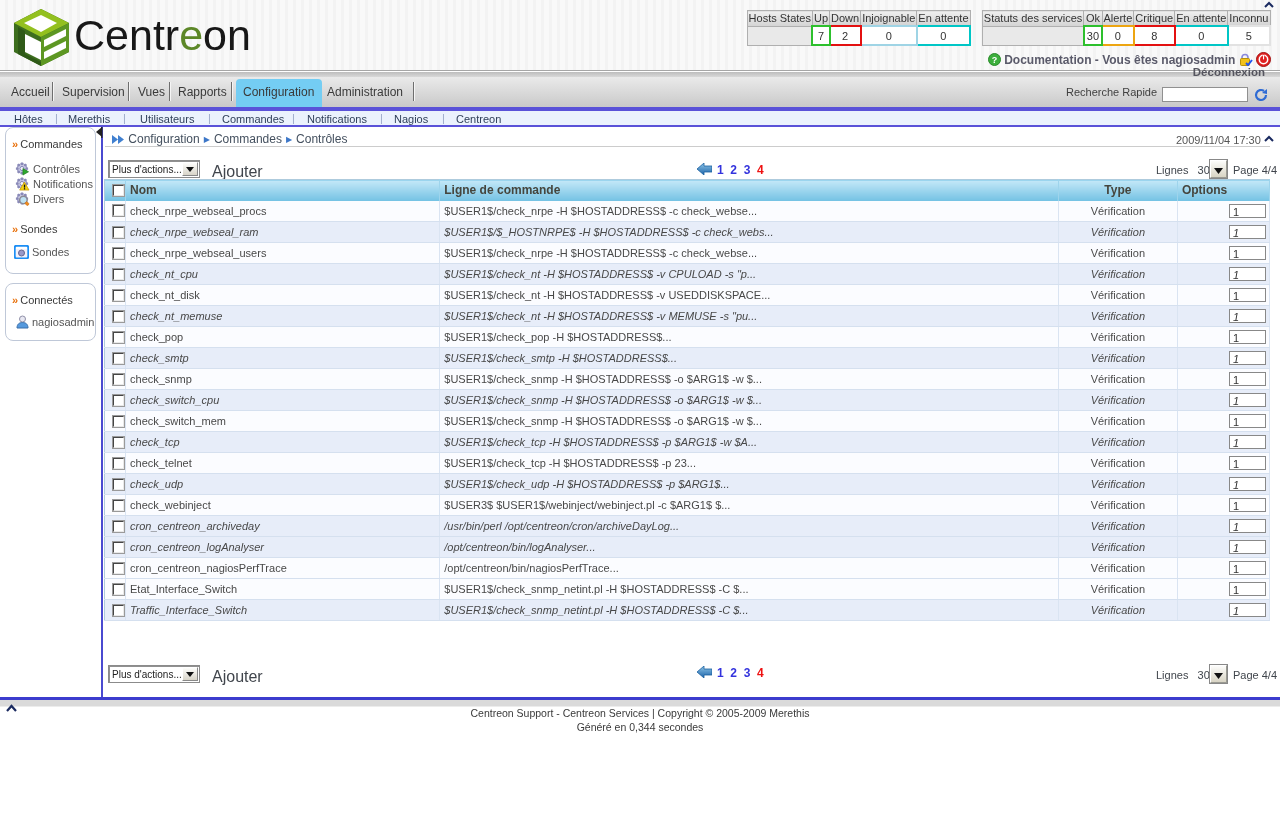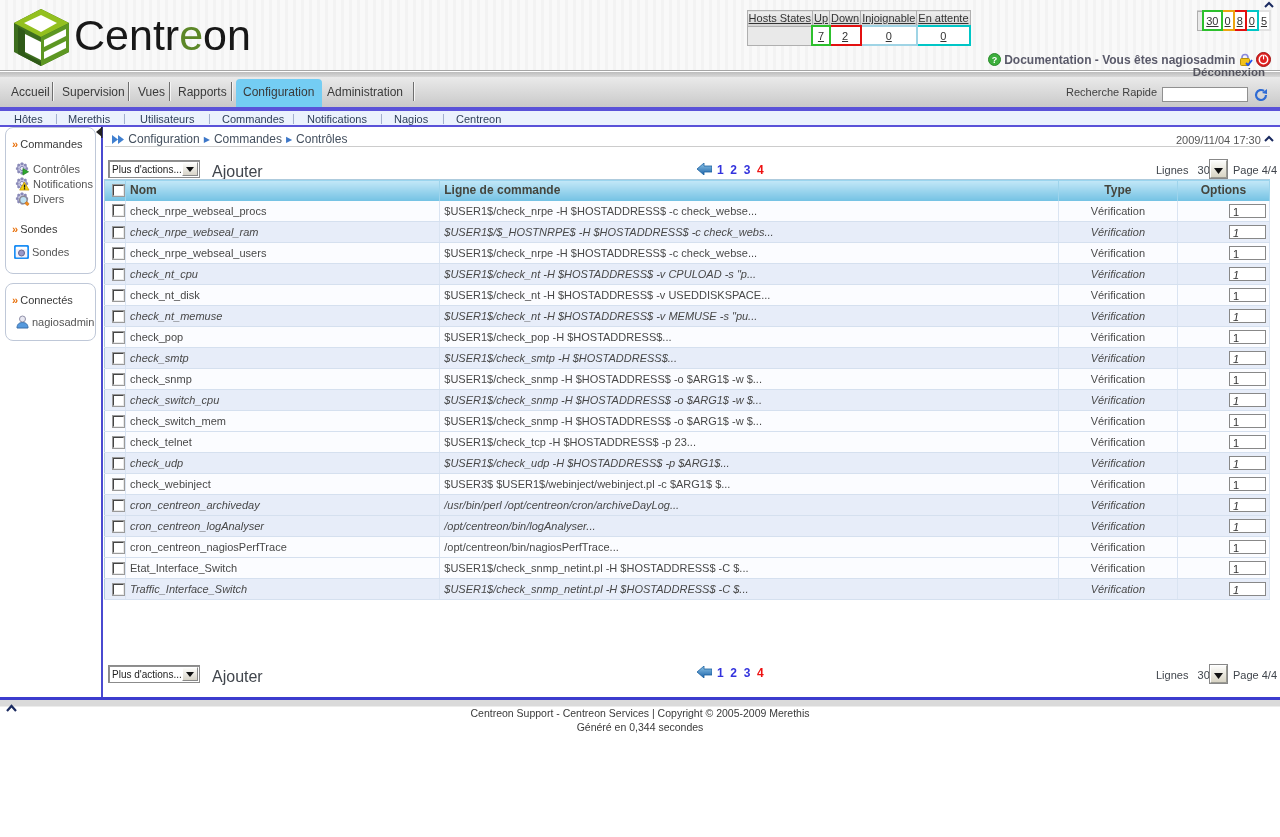--- a/index.html
+++ b/index.html
@@ -6,21 +6,21 @@
 *{box-sizing:border-box;}
 #page{position:relative;width:1280px;height:837px;background:#fff;overflow:hidden;
  font-family:"Liberation Sans",sans-serif;}
 .abs{position:absolute;}
 
 #tophdr{left:0;top:0;width:1280px;height:71px;
  background:repeating-linear-gradient(90deg,#F9F9F9 0 5px,#F3F3F3 5px 8px),linear-gradient(#FBFBFB,#F1F1F1);
  border-bottom:1px solid #A6A6A6;}
 #hdrband{left:0;top:72px;width:1280px;height:5px;background:linear-gradient(#BDBDBD,#D8D8D8);}
 
-.sttab{border-collapse:collapse;font-size:11px;color:#333;background:#cfcfcf;text-decoration:underline;}
+.sttab{border-collapse:collapse;font-size:11px;color:#333;background:#cfcfcf;}
 .sttab th{font-weight:normal;background:linear-gradient(#EFEFEF,#D3D3D3);border:1px solid #AFAFAF;
  padding:1px 1px;height:15px;white-space:nowrap;}
 .sttab td{border:1px solid #AFAFAF;background:#E9E9E9;height:19px;text-align:center;padding:0 2px;}
 .sttab td.v{background:#fff;}
 td.bg{border:2px solid #2DC02D;}
 td.br{border:2px solid #E31010;}
 td.bb{border:2px solid #9FD4E5;}
 td.bc{border:2px solid #00C6C6;}
 td.bo{border:2px solid #EDA511;}
 td.bw{border:2px solid #E2E2E2;}
@@ -113,20 +113,28 @@
           <td></td>
           <td class="v bg">7</td>
           <td class="v br">2</td>
           <td class="v bb">0</td>
           <td class="v bc">0</td>
         </tr>
   </tbody>
     </table>
   <table class="abs sttab" style="right:9px;top:10px">
     <tbody>
+        <tr>
+          <th>Statuts des services</th>
+          <th>Ok</th>
+          <th>Alerte</th>
+          <th>Critique</th>
+          <th>En attente</th>
+          <th>Inconnu</th>
+        </tr>
     <tr>
           <td></td>
           <td class="v bg">30</td>
           <td class="v bo">0</td>
           <td class="v br">8</td>
           <td class="v bc">0</td>
           <td class="v bw">5</td>
         </tr>
   </tbody>
     </table>
@@ -285,21 +293,21 @@
         <col style="width:92px">
       </colgroup>
     <tbody>
         <tr>
           <th>
             <div class="cb" style="margin-left:3px"></div>
           </th>
           <th>Nom</th>
           <th>Ligne de commande</th>
           <th style="text-align:center">Type</th>
-          <th style="text-align:center">Options</th>
+          <th style="text-align:left">Options</th>
         </tr>
     <tr class="w">
           <td>
             <div class="cb" style="margin-left:3px"></div>
           </td>
           <td>check_nrpe_webseal_procs</td>
           <td>$USER1$/check_nrpe -H $HOSTADDRESS$ -c check_webse...</td>
           <td style="text-align:center;color:#4A4A4A">Vérification</td>
           <td>
             <div class="opti">1</div>
@@ -403,20 +411,31 @@
           <td>
             <div class="opti">1</div>
           </td>
         </tr>
     <tr class="w">
           <td>
             <div class="cb" style="margin-left:3px"></div>
           </td>
           <td>check_switch_mem</td>
           <td>$USER1$/check_snmp -H $HOSTADDRESS$ -o $ARG1$ -w $...</td>
+          <td style="text-align:center;color:#4A4A4A">Vérification</td>
+          <td>
+            <div class="opti">1</div>
+          </td>
+        </tr>
+    <tr class="b">
+          <td>
+            <div class="cb" style="margin-left:3px"></div>
+          </td>
+          <td>check_tcp</td>
+          <td>$USER1$/check_tcp -H $HOSTADDRESS$ -p $ARG1$ -w $A...</td>
           <td style="text-align:center;color:#4A4A4A">Vérification</td>
           <td>
             <div class="opti">1</div>
           </td>
         </tr>
     <tr class="w">
           <td>
             <div class="cb" style="margin-left:3px"></div>
           </td>
           <td>check_telnet</td>

